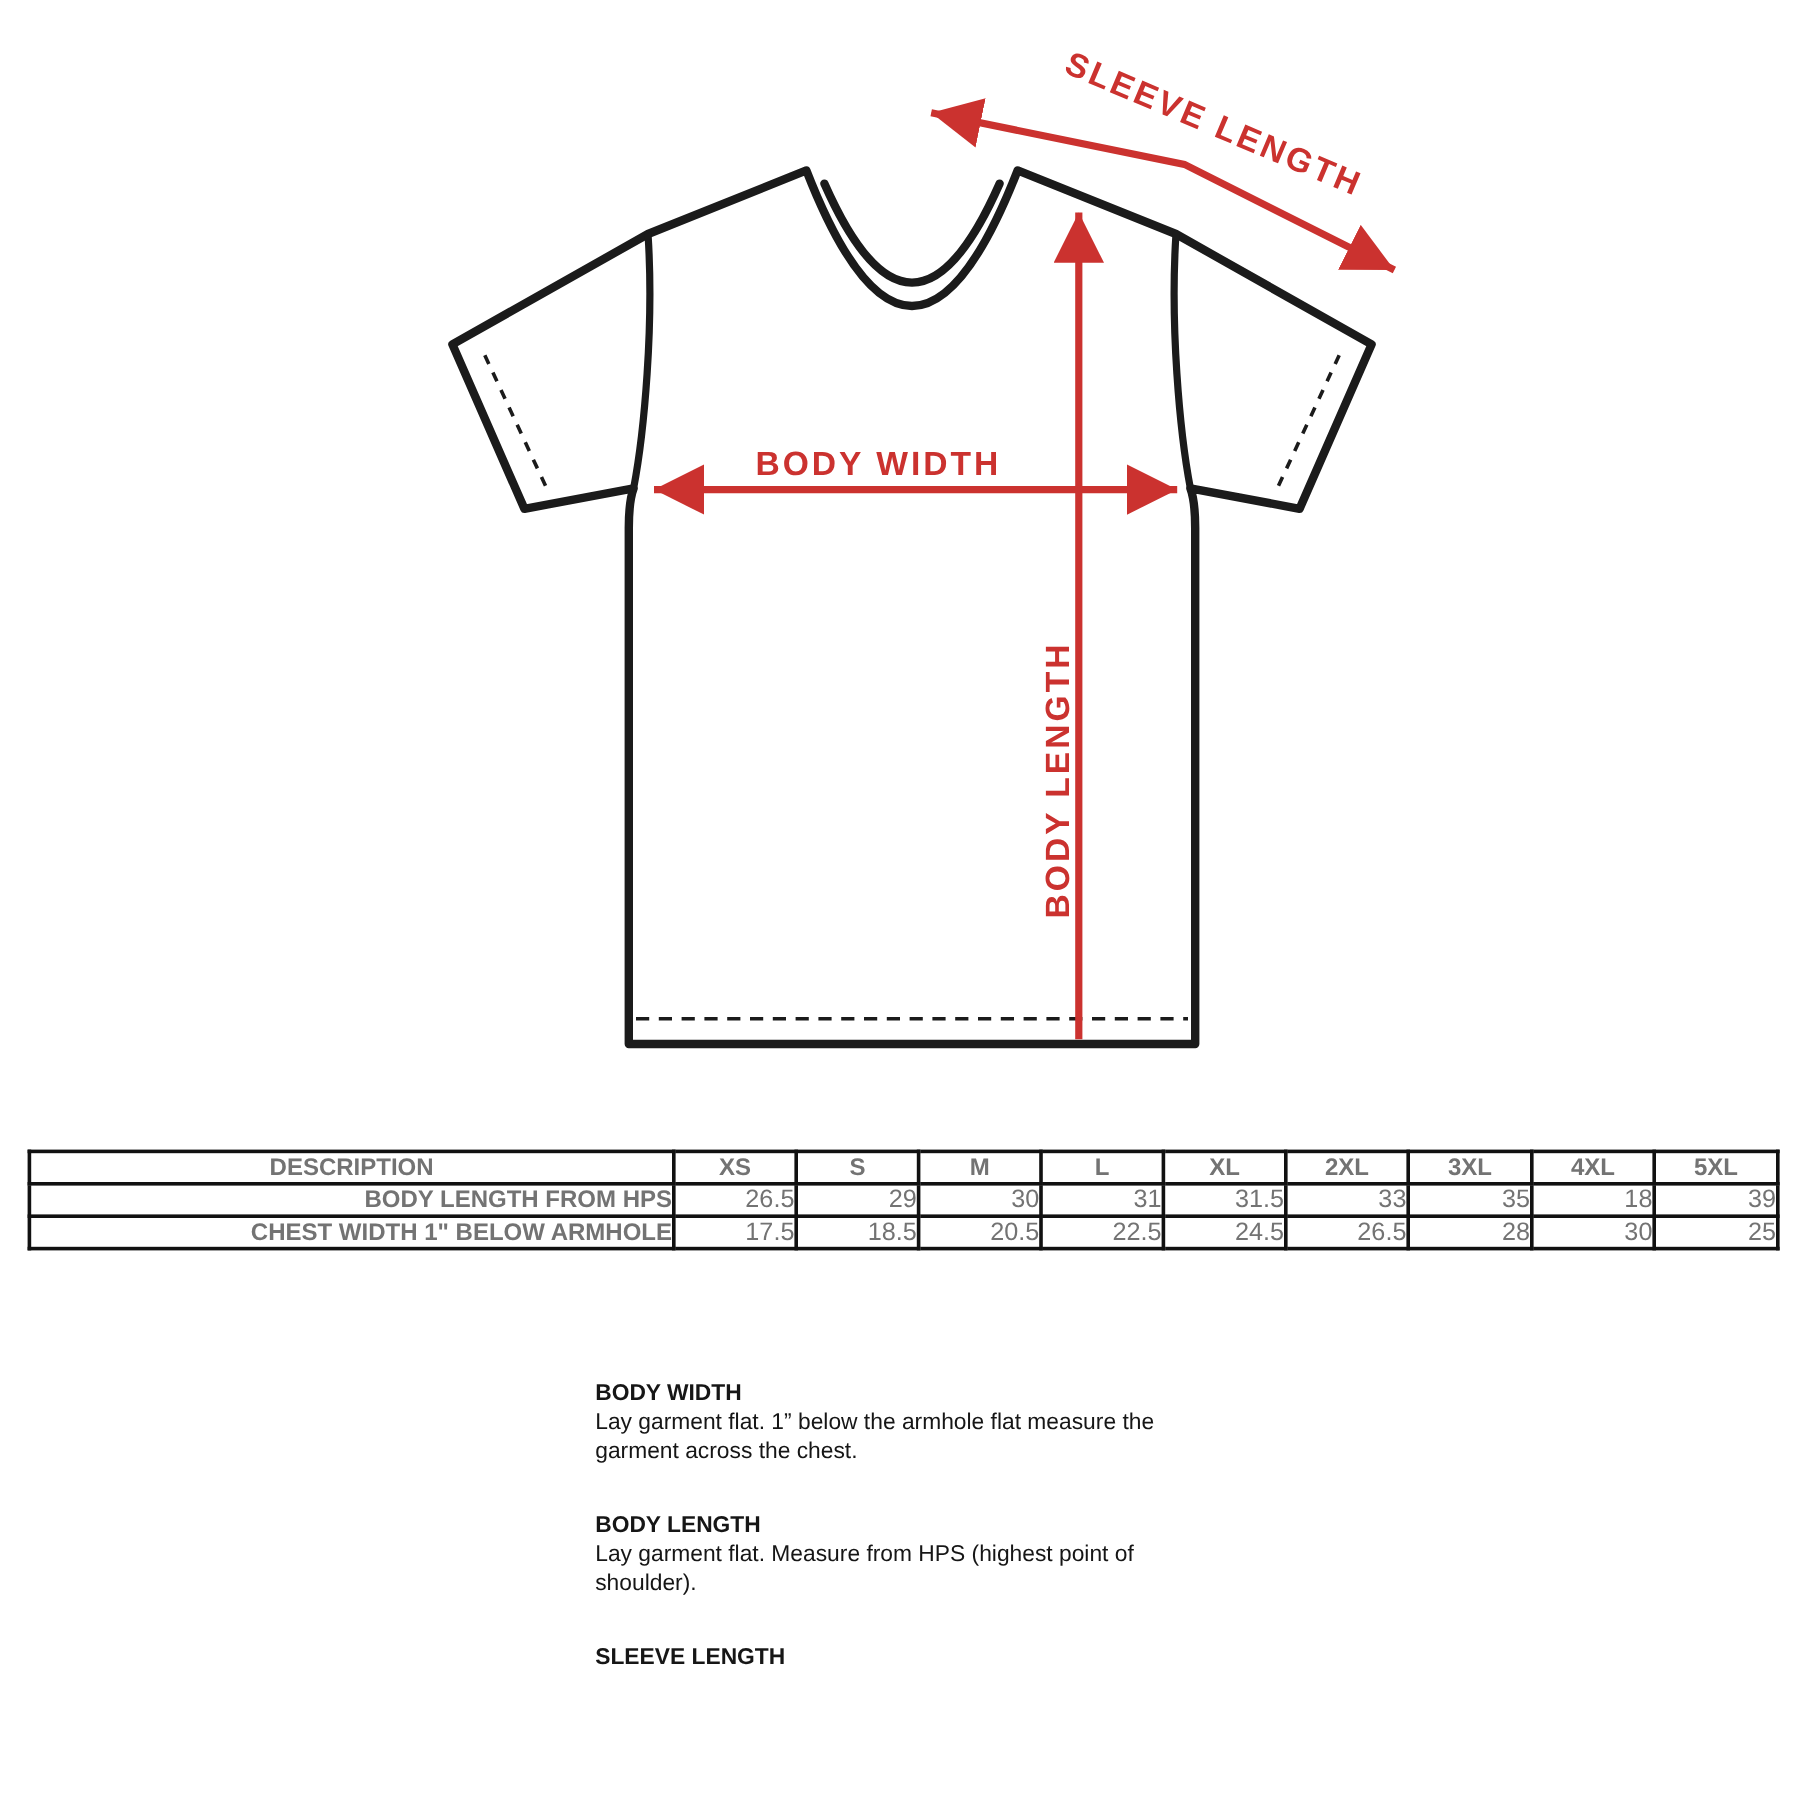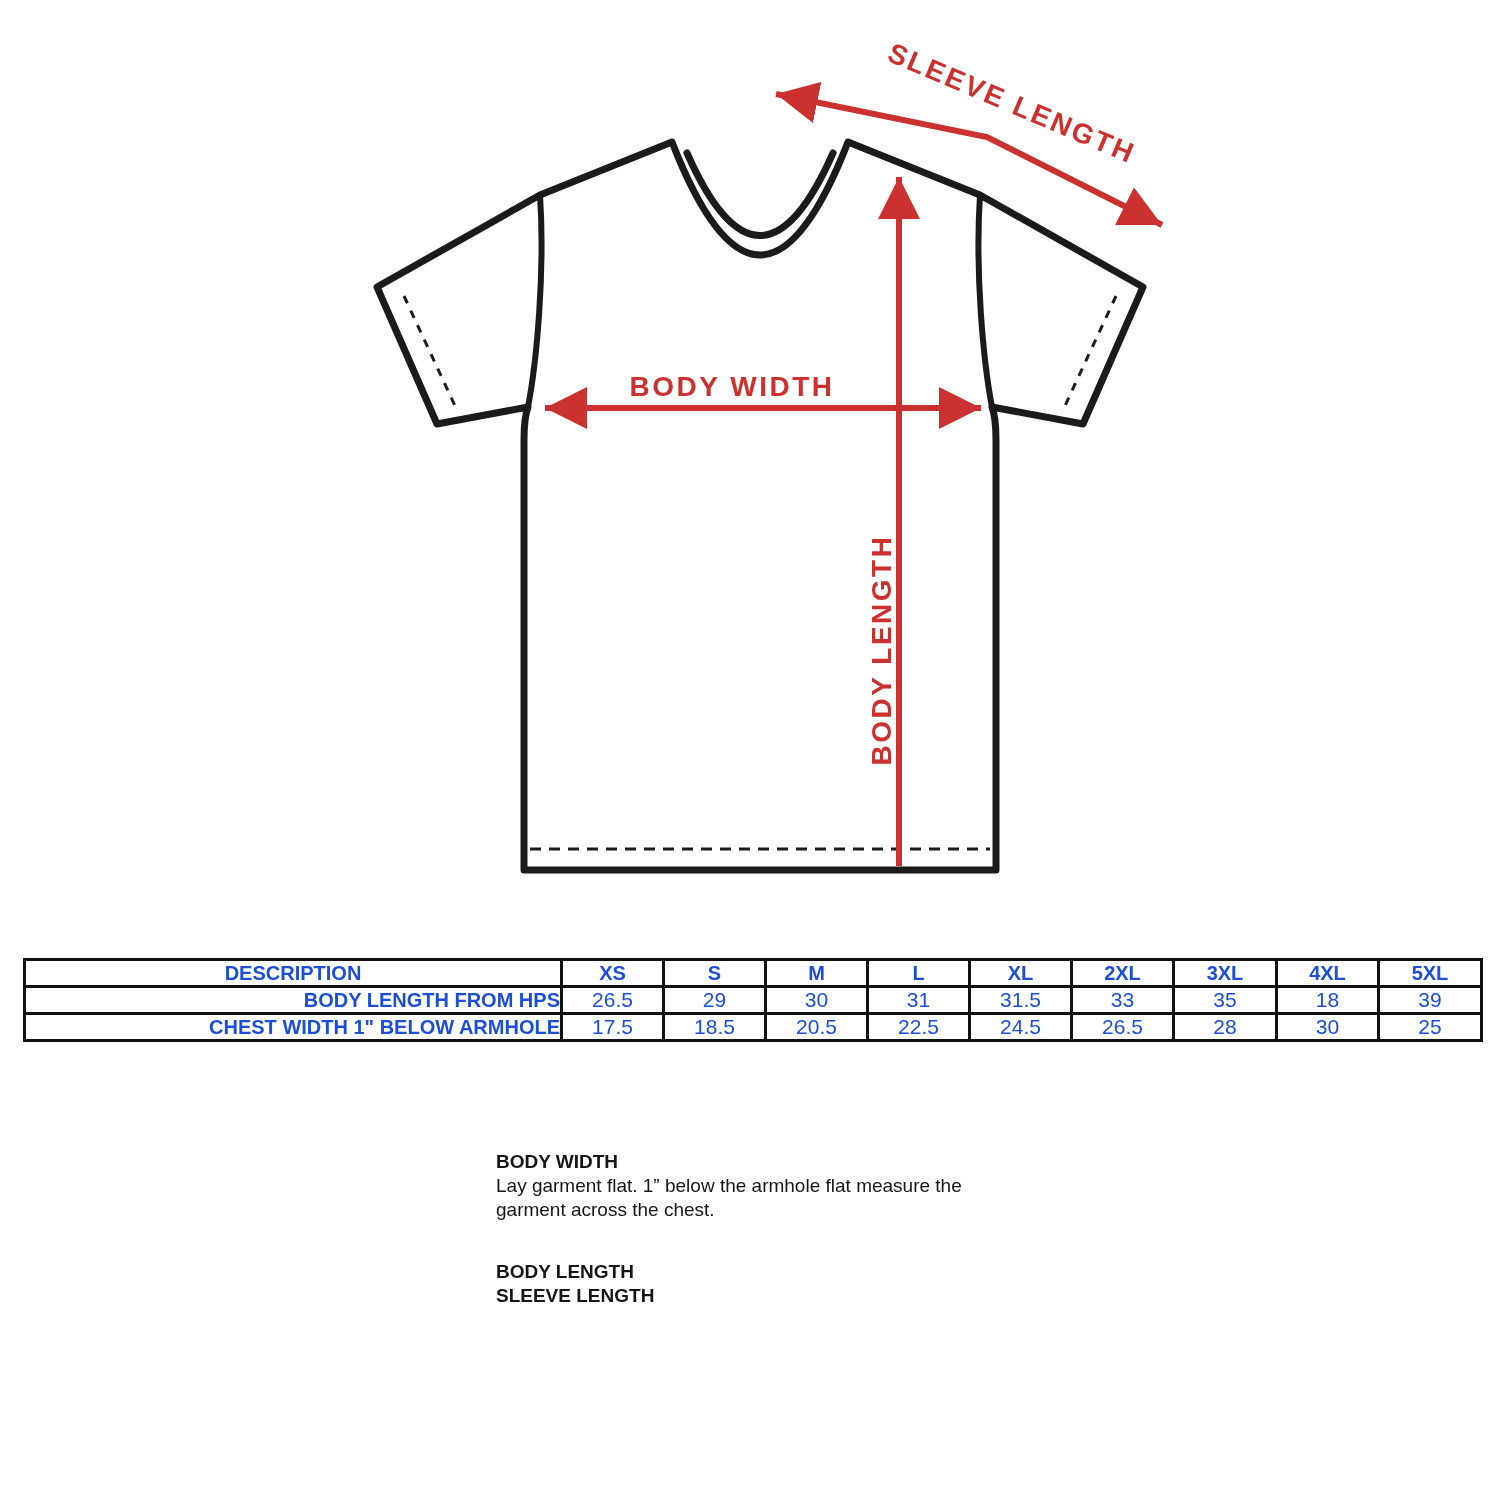--- a/index.html
+++ b/index.html
@@ -13,24 +13,24 @@
   .stitch{fill:none;stroke:var(--ink);stroke-width:3;stroke-dasharray:8 8;}
   .hemstitch{fill:none;stroke:var(--ink);stroke-width:3;stroke-dasharray:11 8;}
   .red-line{fill:none;stroke:var(--red);stroke-width:6;}
   .red-text{fill:var(--red);font-weight:bold;font-size:28px;letter-spacing:2.5px;
             font-family:"Liberation Sans",sans-serif;}
   marker path{fill:var(--red);}
 
   table.size{position:absolute;left:23px;top:958px;width:1457px;border-collapse:collapse;
              table-layout:fixed;background:#fff;}
   table.size th,table.size td{border:3px solid #111;height:24px;padding:0;overflow:hidden;
-             white-space:nowrap;color:#1d4ed8;}
+             white-space:nowrap;color:#737373;}
   table.size th{font-size:20px;font-weight:bold;text-align:center;}
   td.lbl{font-size:20px;font-weight:bold;text-align:right;padding-left:4px;}
-  td.num{font-size:21px;font-weight:normal;text-align:center;padding-right:5px;}
+  td.num{font-size:21px;font-weight:normal;text-align:right;padding-right:5px;}
 
   .guide{position:absolute;left:496px;top:1150px;width:545px;color:#161616;
          font-size:19px;line-height:24px;}
   .guide h3{margin:0;font-size:19px;line-height:24px;font-weight:bold;}
   .guide p{margin:0 0 38px 0;white-space:pre-line;}
 </style>
 </head>
 <body>
 
 <div class="canvas">
@@ -121,19 +121,21 @@
   </table>
 
   <div class="guide">
     <section>
       <h3>BODY WIDTH</h3>
       <p>Lay garment flat. 1” below the armhole flat measure the
 garment across the chest.</p>
     </section>
     <section>
       <h3>BODY LENGTH</h3>
+      <p>Lay garment flat. Measure from HPS (highest point of
+shoulder).</p>
     </section>
     <section>
       <h3>SLEEVE LENGTH</h3>
     </section>
   </div>
 
 </div>
 
 </body></html>

